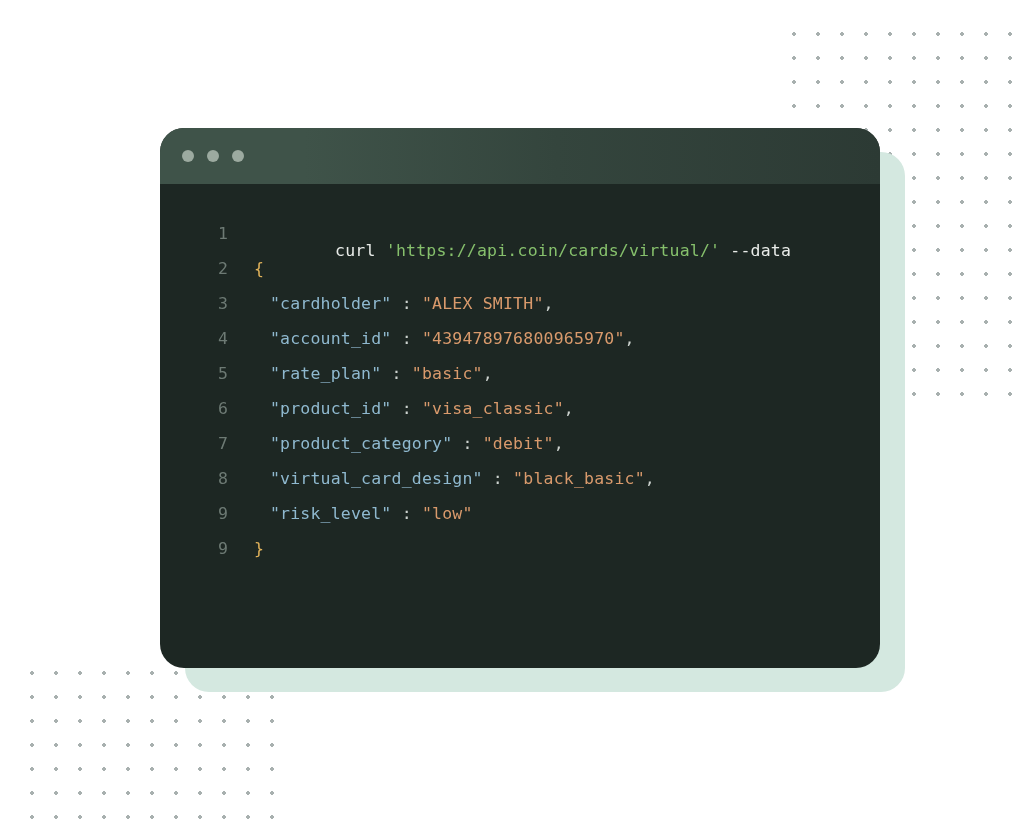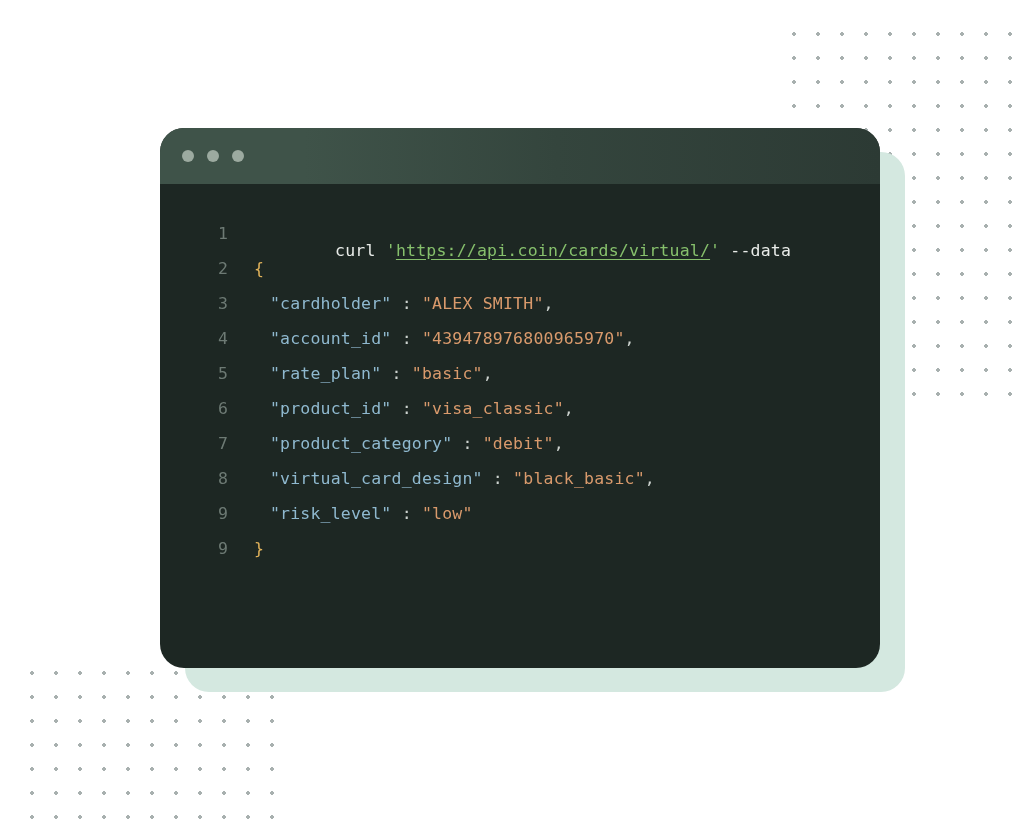--- a/index.html
+++ b/index.html
@@ -90,21 +90,21 @@
     padding-right: 4px;
   }
   .code {
     padding-left: 22px;
     white-space: pre;
     letter-spacing: 0.2px;
   }
   .indent { display:inline-block; width: 1.6ch; }
 
   .c-plain { color: #e9ece9; }
-  .c-url   { color: #86c06c; text-decoration: underline; text-underline-offset: 3px; }
+  .c-url   { color: #86c06c; text-underline-offset: 3px; }
   .c-quote { color: #86c06c; }
   .c-brace { color: #e0b25a; }
   .c-key   { color: #8fb9cf; }
   .c-str   { color: #d99a6c; }
   .c-punct { color: #cdd3cf; }
 </style>
 </head>
 <body>
 
 <div class="dots dots-top-right"></div>

